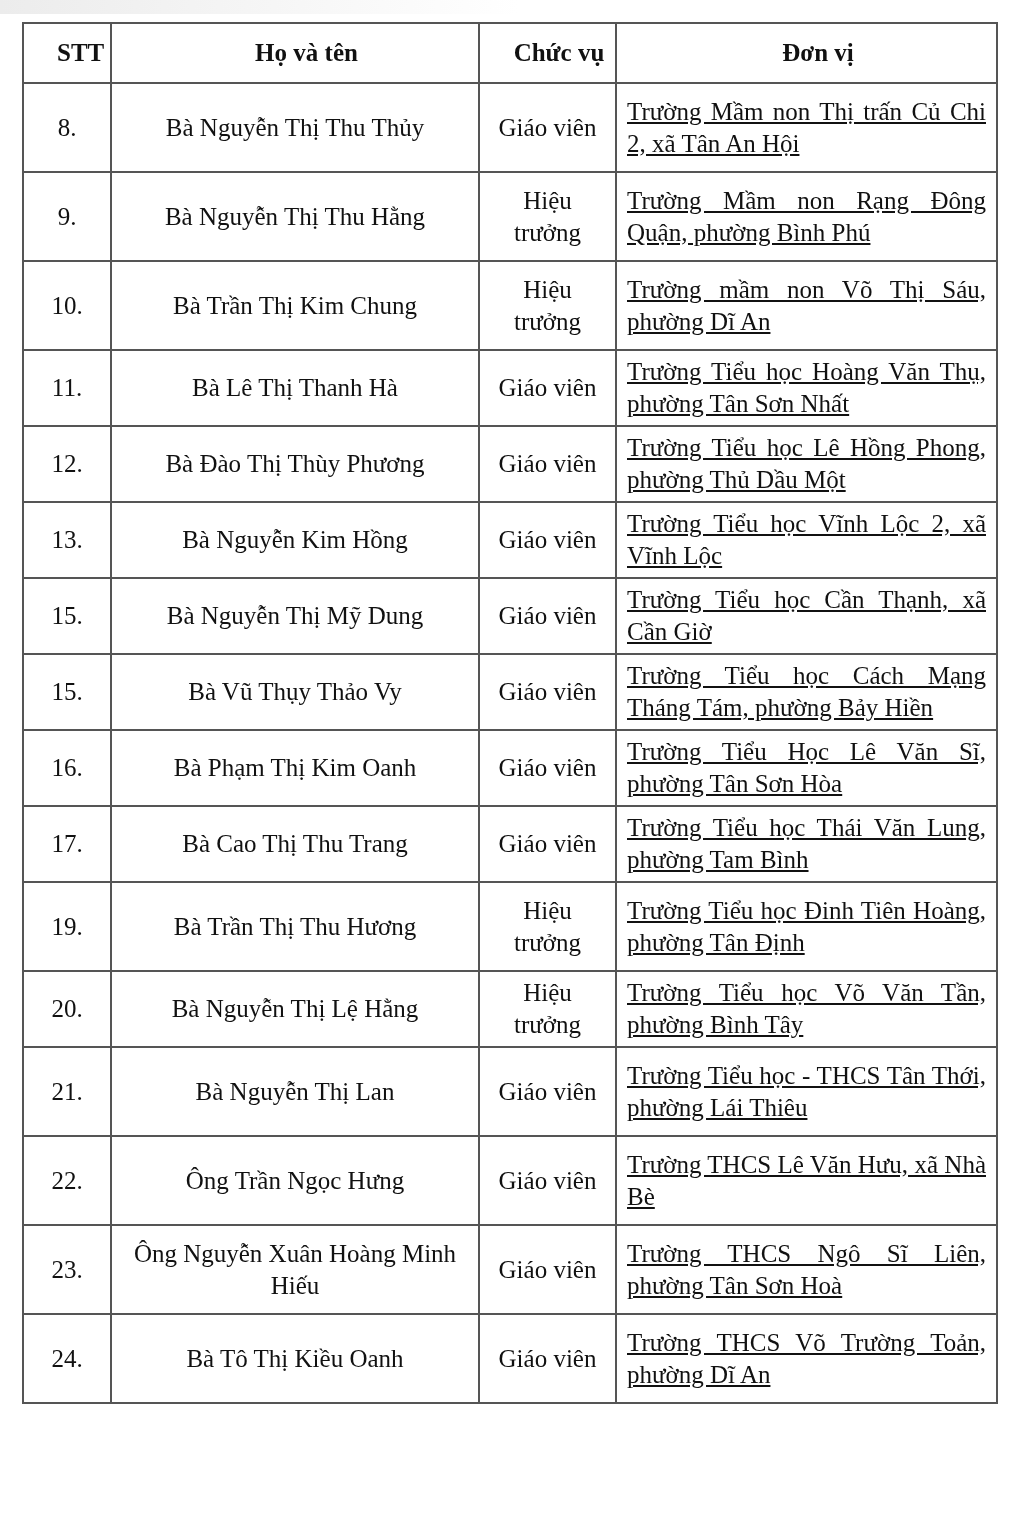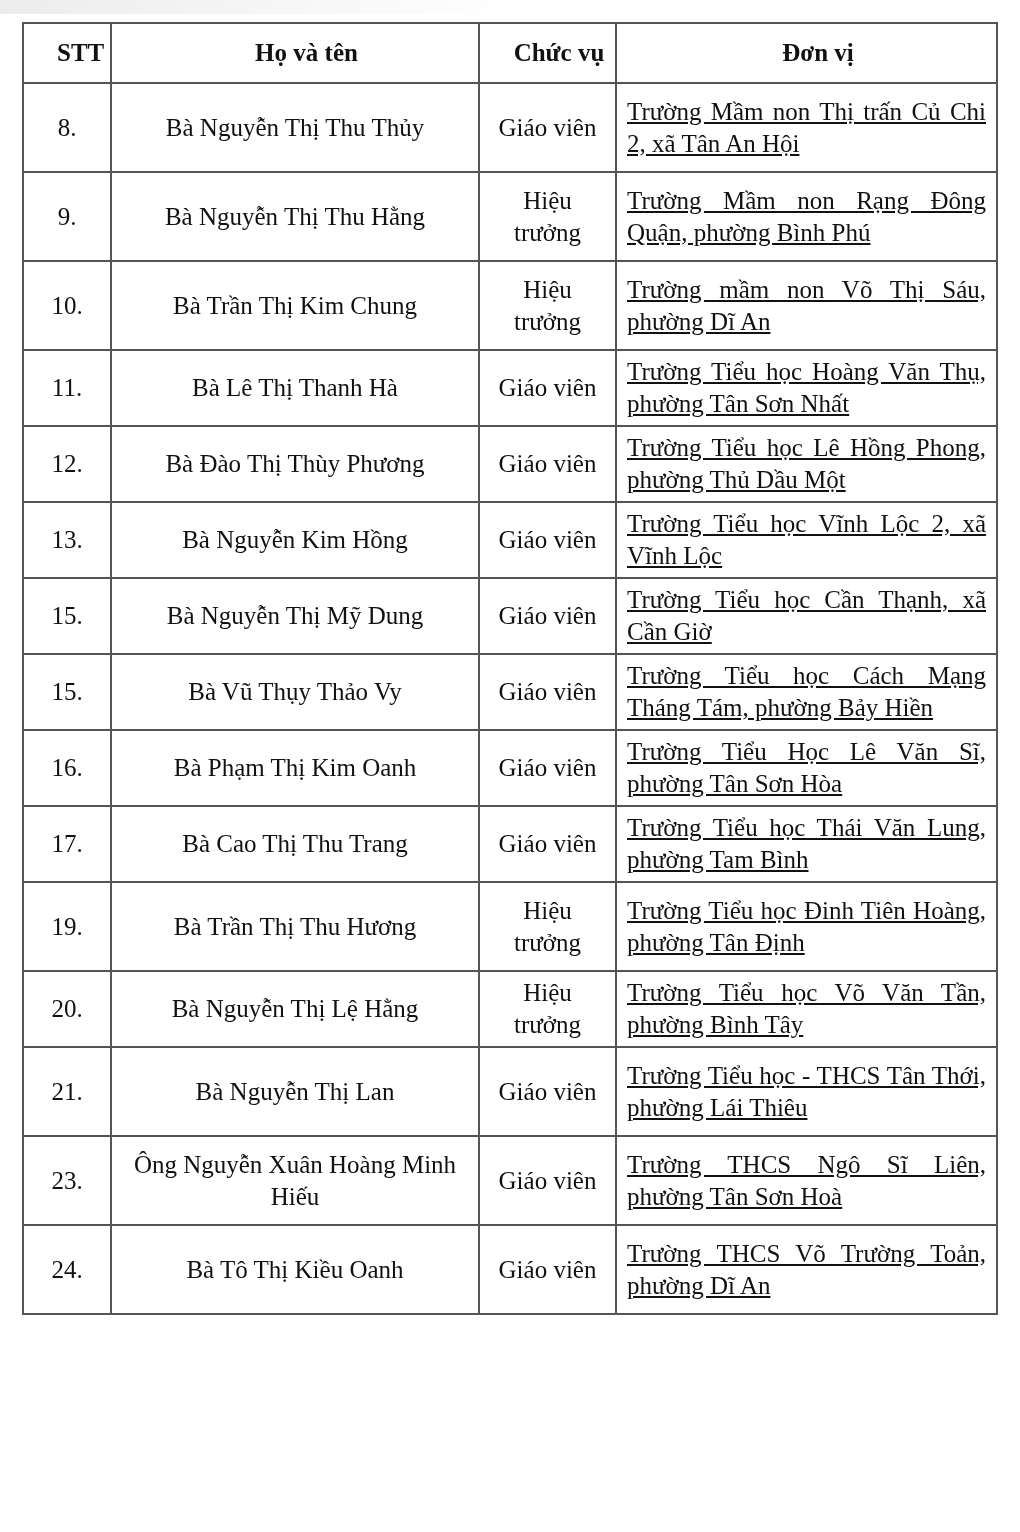--- a/index.html
+++ b/index.html
@@ -147,20 +147,26 @@
       <td class="pos">Hiệu trưởng</td>
       <td class="unit">Trường Tiểu học Võ Văn Tần, phường Bình Tây</td>
     </tr>
     <tr class="r-tall">
       <td class="stt">21.</td>
       <td class="name">Bà Nguyễn Thị Lan</td>
       <td class="pos">Giáo viên</td>
       <td class="unit">Trường Tiểu học - THCS Tân Thới, phường Lái Thiêu</td>
     </tr>
     <tr class="r-tall">
+      <td class="stt">22.</td>
+      <td class="name">Ông Trần Ngọc Hưng</td>
+      <td class="pos">Giáo viên</td>
+      <td class="unit">Trường THCS Lê Văn Hưu, xã Nhà Bè</td>
+    </tr>
+    <tr class="r-tall">
       <td class="stt">23.</td>
       <td class="name">Ông Nguyễn Xuân Hoàng Minh Hiếu</td>
       <td class="pos">Giáo viên</td>
       <td class="unit">Trường THCS Ngô Sĩ Liên, phường Tân Sơn Hoà</td>
     </tr>
     <tr class="r-tall">
       <td class="stt">24.</td>
       <td class="name">Bà Tô Thị Kiều Oanh</td>
       <td class="pos">Giáo viên</td>
       <td class="unit">Trường THCS Võ Trường Toản, phường Dĩ An</td>

